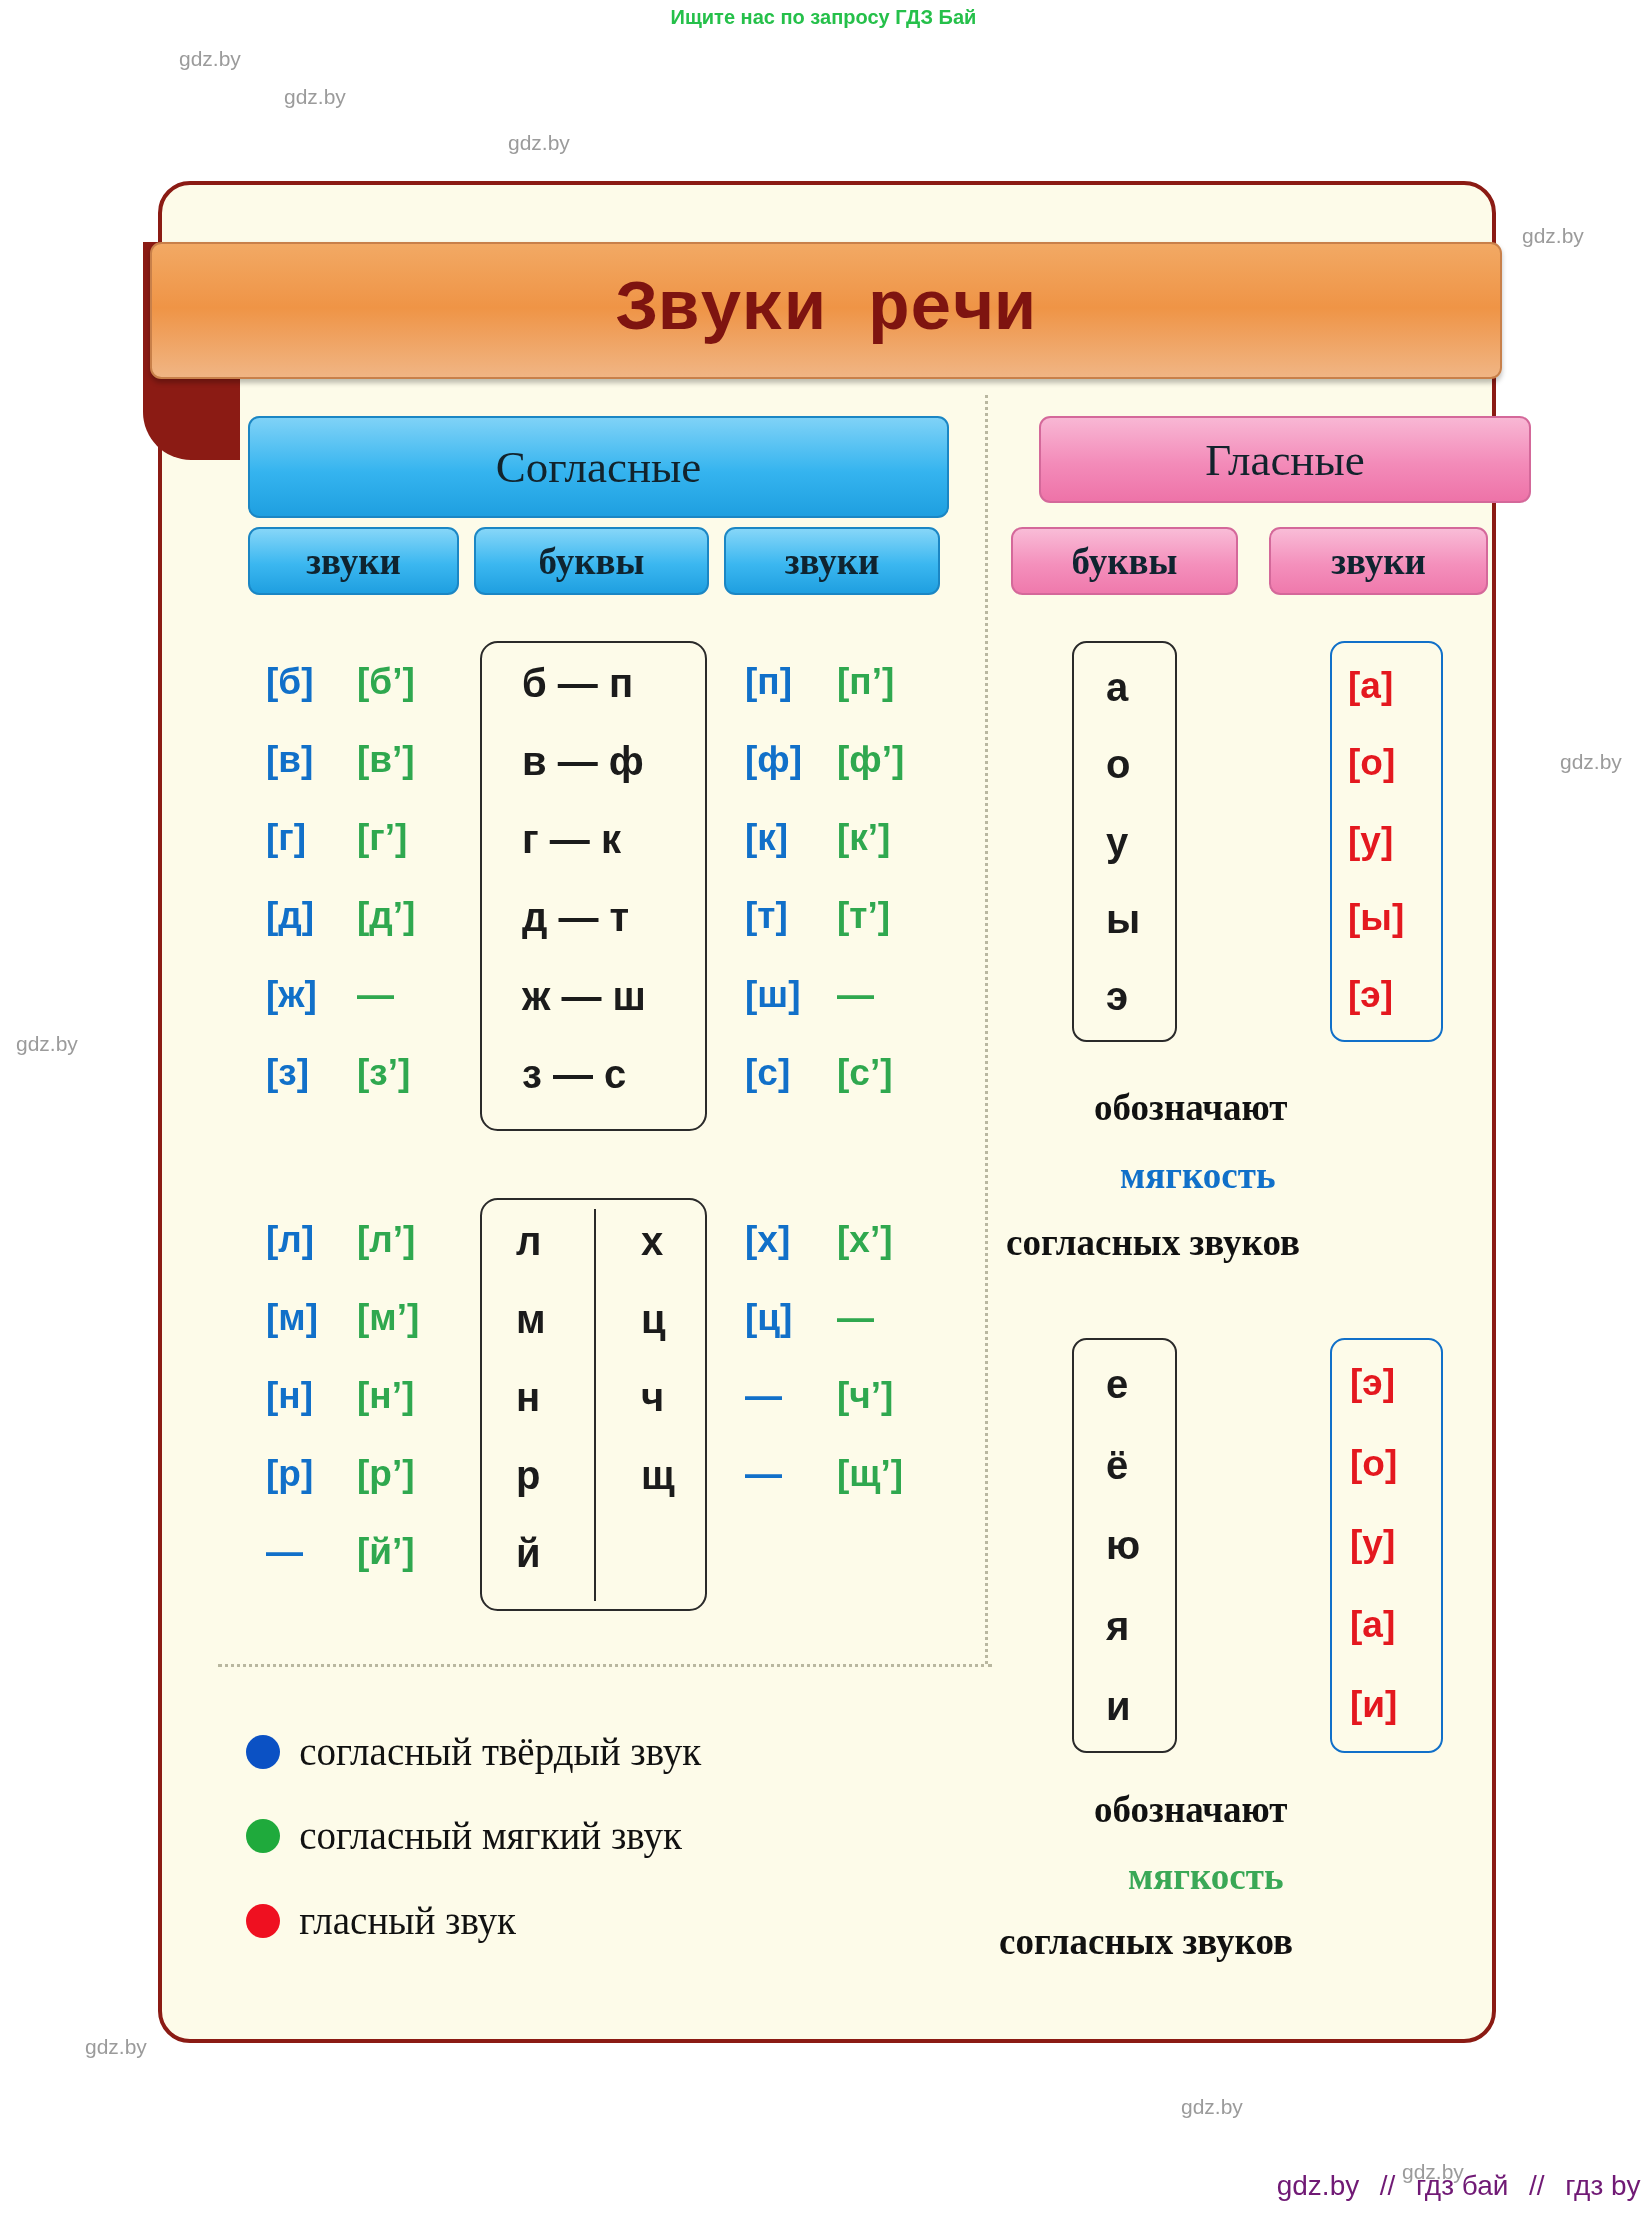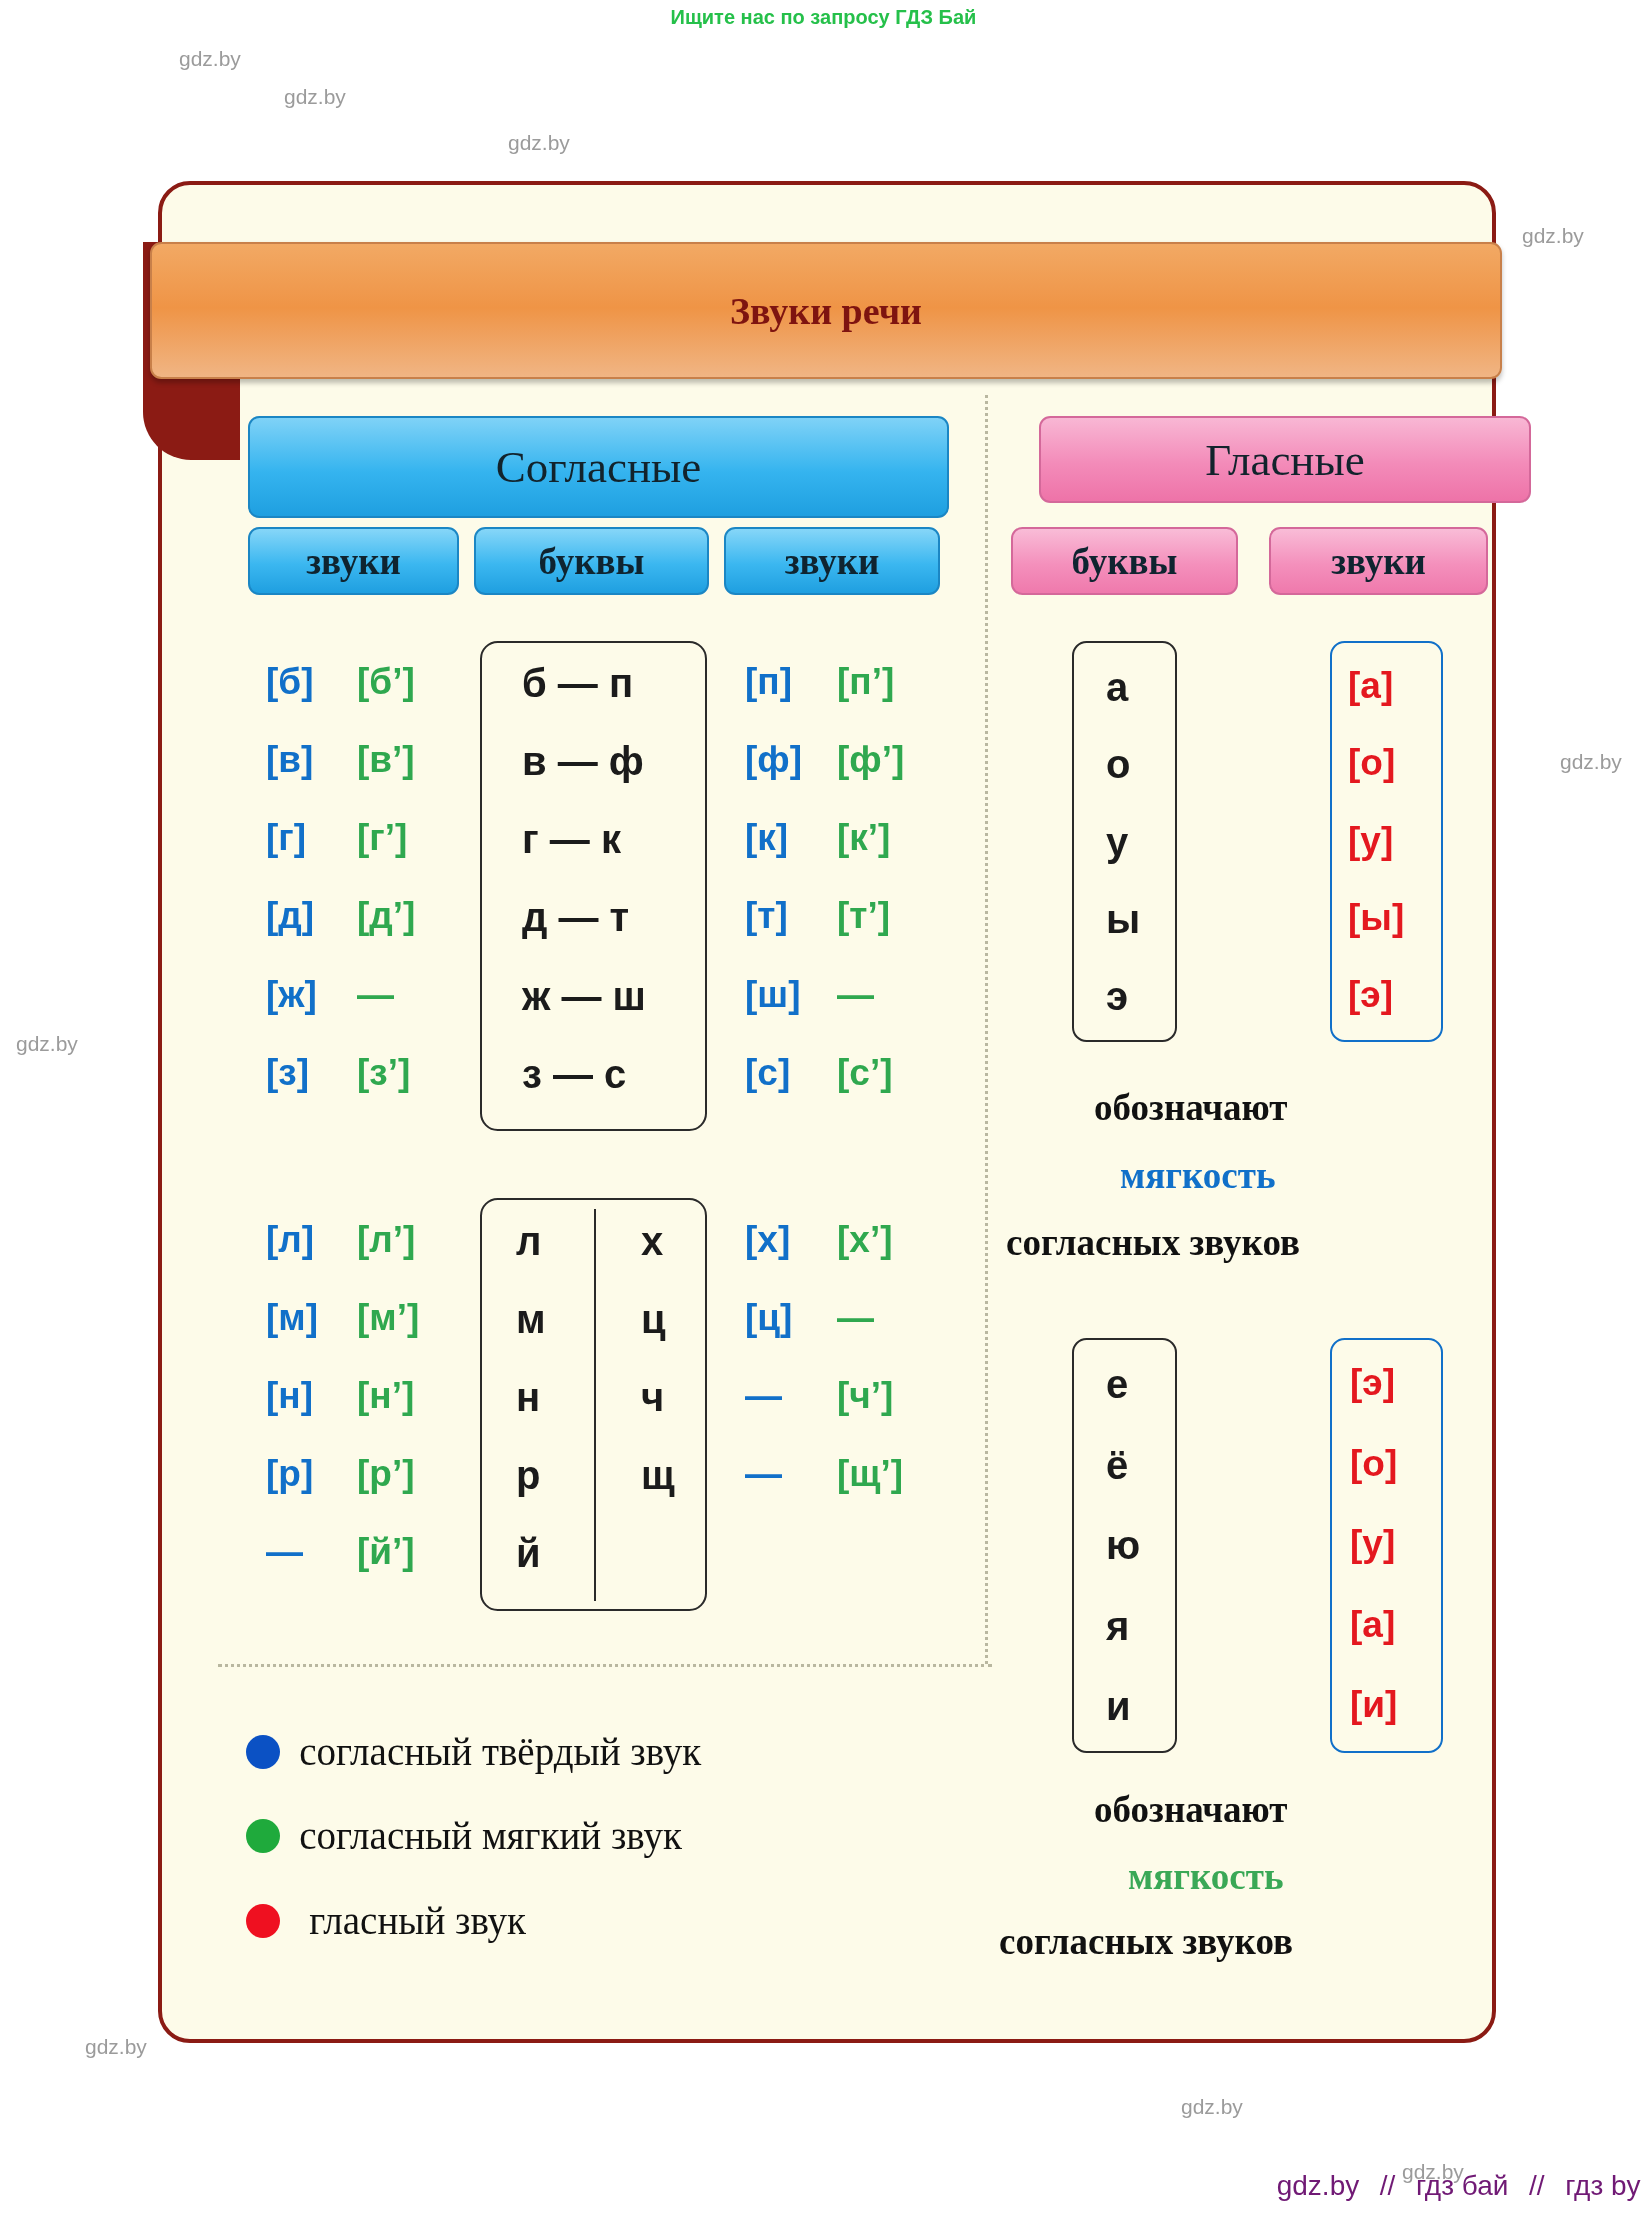--- a/index.html
+++ b/index.html
@@ -83,24 +83,24 @@
     border-radius: 11.3px;
     z-index: 2;
     box-shadow: 0 3.2px 4.8px rgba(0,0,0,.25);
   }
   .ribbon-title {
     position: absolute;
     top: 0; left: 0; right: 0; bottom: 0;
     display: flex;
     align-items: center;
     justify-content: center;
-    font-size: 38px;
+    font-size: 70px;
     font-weight: bold;
     color: #7e1410;
-    font-family: Liberation Serif, serif;
+    font-family: Liberation Mono, monospace;
   }
 
   
   .divider-v {
     position: absolute;
     left: 985px;
     top: 395px;
     width: 0;
     height: 1269px;
     border-left: 3.2px dotted #b9b7a0;
@@ -389,21 +389,21 @@
 
 <div id="legend-layer">
     <div class="legend-item" style="left: 246px; top: 1729px;">
       <span class="dot" style="background: rgb(11, 81, 196);"></span>
       <span>согласный твёрдый звук</span>
     </div>
     <div class="legend-item" style="left: 246px; top: 1813px;">
       <span class="dot" style="background: rgb(31, 170, 60);"></span>
       <span>согласный мягкий звук</span>
     </div>
-    <div class="legend-item" style="left: 246px; top: 1898px; gap: 10px;">
+    <div class="legend-item" style="left: 246px; top: 1898px;">
       <span class="dot" style="background: rgb(239, 16, 32);"></span>
       <span>гласный звук</span>
     </div>
   </div>
 
 <div class="bottom-links">
   <span>gdz.by</span>
   <span>//</span>
   <span>гдз бай</span>
   <span>//</span>

